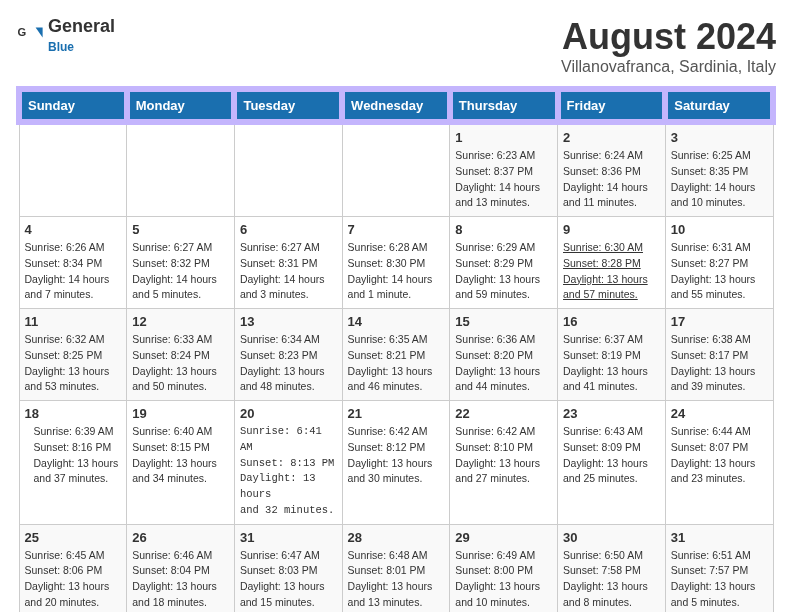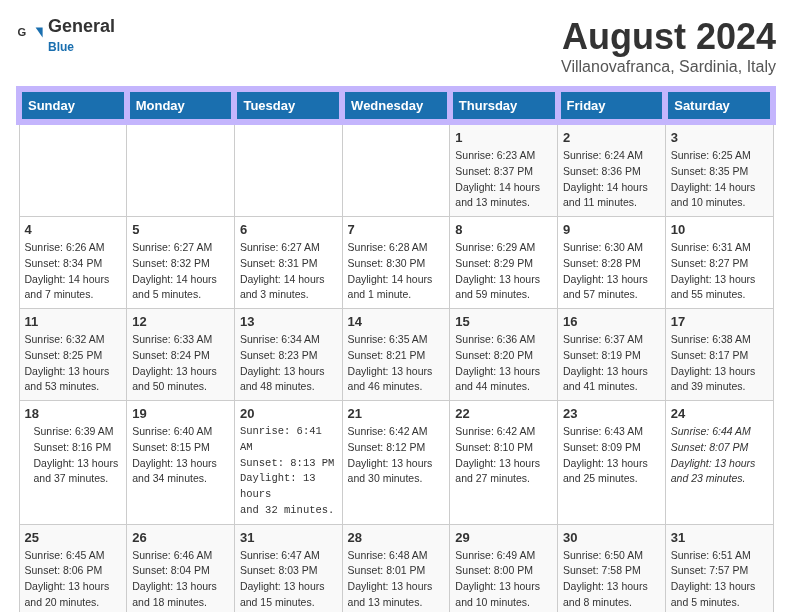--- a/index.html
+++ b/index.html
@@ -178,21 +178,21 @@
         </td>
         <td>
           <span class="day-number">8</span>
           <div class="day-info" style="white-space: pre-line;">Sunrise: 6:29 AM
 Sunset: 8:29 PM
 Daylight: 13 hours
 and 59 minutes.</div>
         </td>
         <td>
           <span class="day-number">9</span>
-          <div class="day-info" style="white-space: pre-line;">Sunrise: 6:30 AM
+          <div class="day-info" style="white-space: pre-line; text-decoration: underline;">Sunrise: 6:30 AM
 Sunset: 8:28 PM
 Daylight: 13 hours
 and 57 minutes.</div>
         </td>
         <td>
           <span class="day-number">10</span>
           <div class="day-info" style="white-space: pre-line;">Sunrise: 6:31 AM
 Sunset: 8:27 PM
 Daylight: 13 hours
 and 55 minutes.</div>
@@ -287,21 +287,21 @@
         </td>
         <td>
           <span class="day-number">23</span>
           <div class="day-info" style="white-space: pre-line;">Sunrise: 6:43 AM
 Sunset: 8:09 PM
 Daylight: 13 hours
 and 25 minutes.</div>
         </td>
         <td>
           <span class="day-number">24</span>
-          <div class="day-info" style="white-space: pre-line; font-style: italic;">Sunrise: 6:44 AM
+          <div class="day-info" style="white-space: pre-line;">Sunrise: 6:44 AM
 Sunset: 8:07 PM
 Daylight: 13 hours
 and 23 minutes.</div>
         </td>
       </tr>
       <tr>
         <td>
           <span class="day-number">25</span>
           <div class="day-info" style="white-space: pre-line;">Sunrise: 6:45 AM
 Sunset: 8:06 PM

